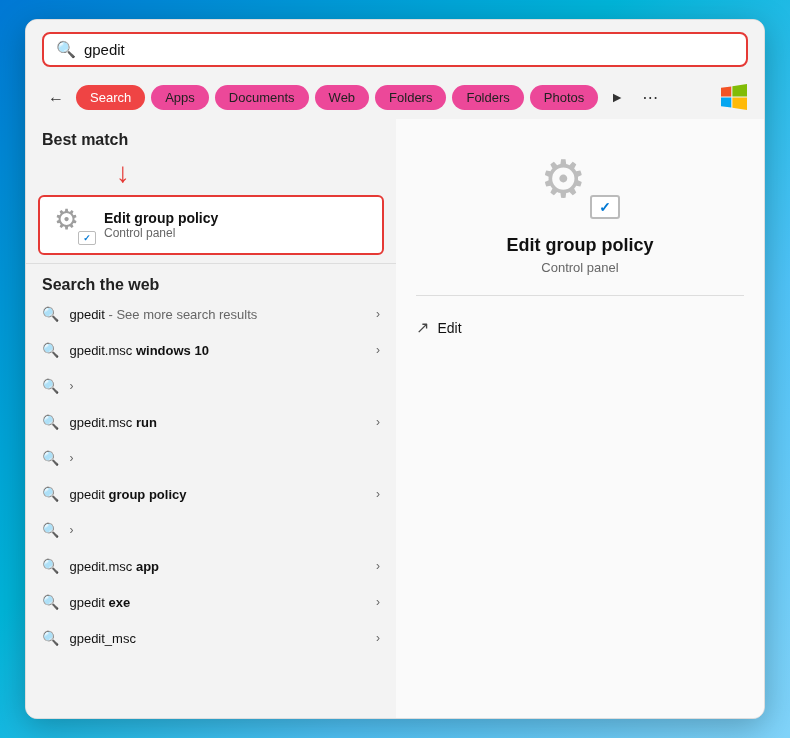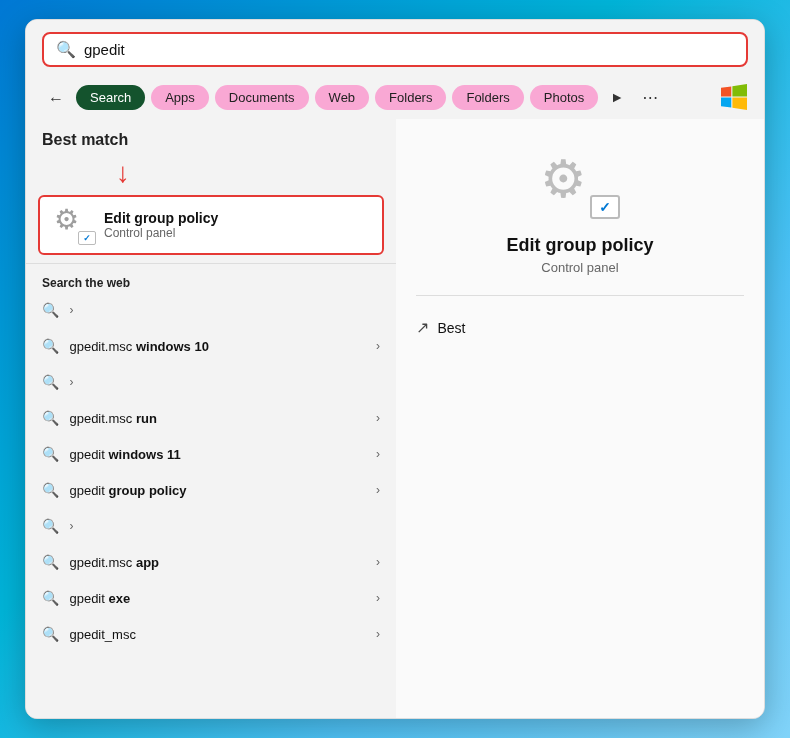--- a/index.html
+++ b/index.html
@@ -64,26 +64,26 @@
       color: #333;
       padding: 4px 6px;
       border-radius: 4px;
     }
     .filter-btn {
       padding: 5px 14px;
       border-radius: 16px;
       border: none;
       font-size: 13px;
       cursor: pointer;
-      background: #f9a8d4;
+      background: #ec4899;
       color: #222;
       font-family: 'Segoe UI', sans-serif;
     }
     .filter-btn.active {
-      background: #14532d;
+      background: #ef4444;
       color: #fff;
     }
     .more-btn {
       background: none;
       border: none;
       cursor: pointer;
       color: #333;
       font-size: 16px;
       padding: 4px 6px;
     }
@@ -186,21 +186,21 @@
       font-size: 12px;
       color: #666;
     }
     .red-arrow {
       font-size: 28px;
       color: #e53935;
       padding: 2px 0 2px 90px;
       display: block;
     }
     .web-section-label {
-      font-size: 12px;
+      font-size: 16px;
       font-weight: 600;
       color: #222;
       padding: 4px 16px 2px;
       margin-top: 6px;
     }
     .search-result-item {
       display: flex;
       align-items: center;
       padding: 10px 16px;
       cursor: pointer;
@@ -352,20 +352,23 @@
           <p>Control panel</p>
         </div>
       </div>
 
       <div class="divider"></div>
 
       <div class="web-section-label">Search the web</div>
 
       <div class="search-result-item">
         <span class="result-search-icon">🔍</span>
+        <span class="result-text">
+          <span>gpedit</span><span style="color:#666"> - See more search results</span>
+        </span>
         <span class="result-arrow">›</span>
       </div>
 
       <div class="search-result-item">
         <span class="result-search-icon">🔍</span>
         <span class="result-text">gpedit.msc <span class="bold">windows 10</span></span>
         <span class="result-arrow">›</span>
       </div>
 
       <div class="search-result-item">
@@ -374,21 +377,20 @@
       </div>
 
       <div class="search-result-item">
         <span class="result-search-icon">🔍</span>
         <span class="result-text">gpedit.msc <span class="bold">run</span></span>
         <span class="result-arrow">›</span>
       </div>
 
       <div class="search-result-item">
         <span class="result-search-icon">🔍</span>
-        <span class="result-text">gpedit <span class="bold">windows 11</span></span>
         <span class="result-arrow">›</span>
       </div>
 
       <div class="search-result-item">
         <span class="result-search-icon">🔍</span>
         <span class="result-text">gpedit <span class="bold">group policy</span></span>
         <span class="result-arrow">›</span>
       </div>
 
       <div class="search-result-item">
@@ -419,17 +421,17 @@
     <div class="right-panel">
       <div class="right-icon-area">
         <span class="right-gear">⚙</span>
         <div class="right-checkmark-box"></div>
       </div>
       <div class="right-title">Edit group policy</div>
       <div class="right-subtitle">Control panel</div>
       <div class="right-divider"></div>
       <button class="open-btn">
         <span class="open-icon">↗︎</span>
-        <span>Best</span>
+        <span>Edit</span>
       </button>
     </div>
   </div>
 </div>
 
 </body></html>

